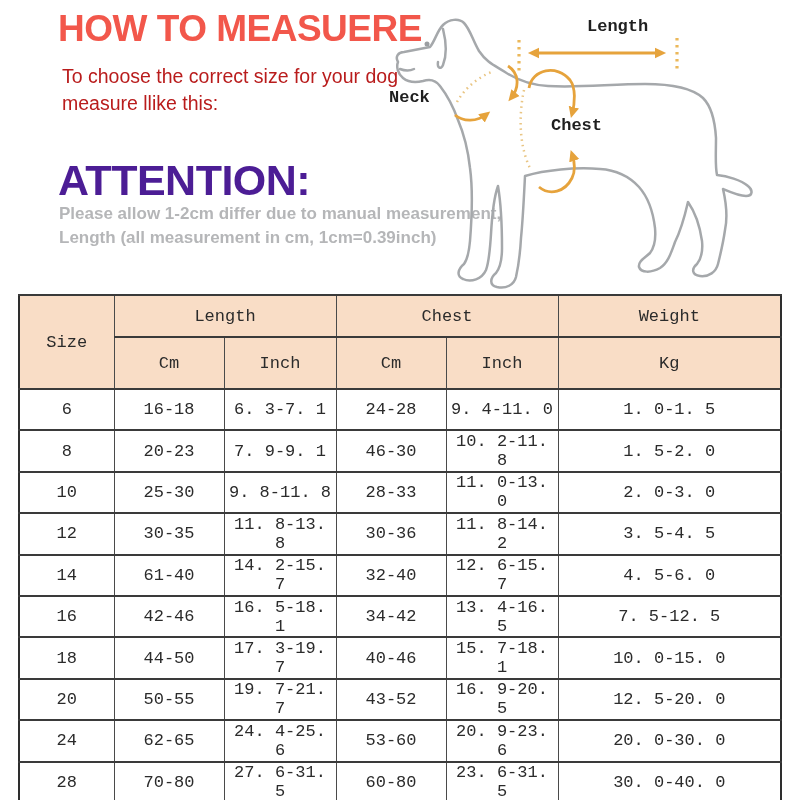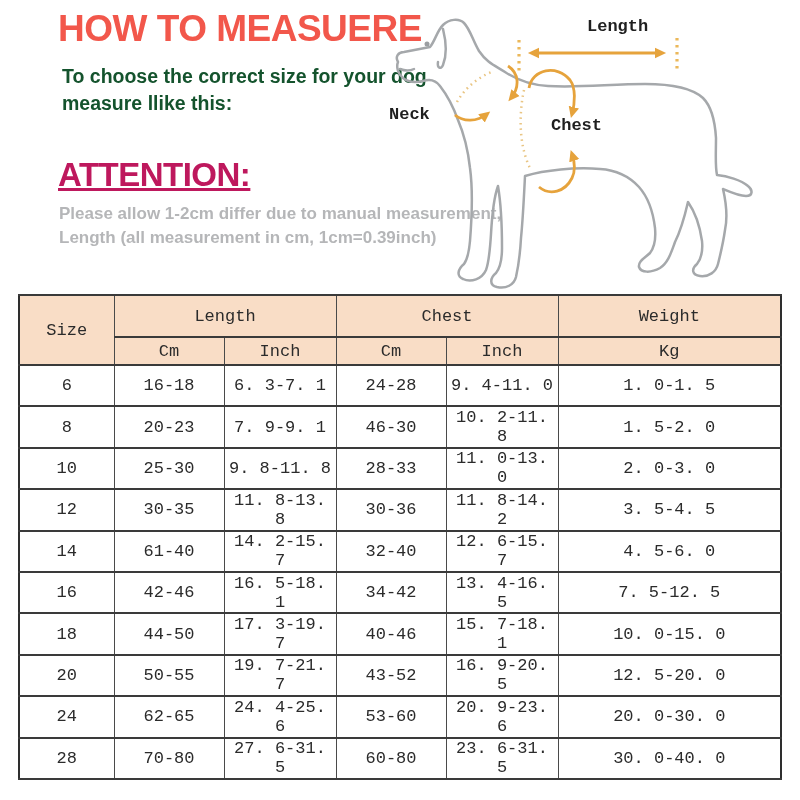--- a/index.html
+++ b/index.html
@@ -1,41 +1,41 @@
 <!DOCTYPE html>
 <html><head>
 <meta charset="utf-8">
 <style>
   html,body{margin:0;padding:0;background:#fff;}
   .canvas{position:relative;width:800px;height:800px;background:#ffffff;overflow:hidden;
           font-family:"Liberation Sans", sans-serif;}
   
   .main-title{position:absolute;left:58px;top:8px;font-size:37px;font-weight:bold;
               letter-spacing:-0.5px;color:#f2574b;text-align:center;}
-  .intro{position:absolute;left:62px;top:63px;font-size:19.5px;line-height:27px;color:#14532d;font-weight:bold;}
-  .attention-title{position:absolute;left:58px;top:156px;font-size:33px;font-weight:bold;
-                   letter-spacing:-0.5px;color:#be185d;text-decoration:underline;}
+  .intro{position:absolute;left:62px;top:63px;font-size:19.5px;line-height:27px;color:#b91c1c;}
+  .attention-title{position:absolute;left:58px;top:156px;font-size:43px;font-weight:bold;
+                   letter-spacing:-0.5px;color:#4c1d95;}
   .attention-body{position:absolute;left:59px;top:202px;font-size:17px;font-weight:bold;
                   line-height:24px;color:#b5b6b8;}
   
   .diagram-svg{position:absolute;left:0;top:0;}
   .diag-label{position:absolute;font-family:"Liberation Mono", monospace;font-weight:600;
               color:#1f1f1f;}
   .label-length{left:587px;top:17px;font-size:17px;}
-  .label-neck{left:389px;top:105px;font-size:17px;}
+  .label-neck{left:389px;top:88px;font-size:17px;}
   .label-chest{left:551px;top:116px;font-size:17px;}
   
   .size-table{position:absolute;left:18px;top:294px;border-collapse:collapse;
               font-family:"Liberation Mono", monospace;color:#2b2b2b;
               border:2px solid #2e2e2e;table-layout:fixed;}
   .size-table th,.size-table td{border:1px solid #4a4a4a;border-top:2px solid #3a3a3a;
               border-bottom:2px solid #3a3a3a;text-align:center;vertical-align:middle;
               font-weight:normal;font-size:17px;padding:0;}
   .size-table thead th{background:#f9ddc6;}
-  .hrow1{height:42px;} .hrow2{height:28px;}
+  .hrow1{height:42px;} .hrow2{height:52px;}
   .size-table tbody tr{height:41.4px;}
 </style>
 </head>
 <body>
 
 <div class="canvas">
 
   <div class="main-title">HOW TO MEASUERE</div>
   <div class="intro">
     <div>To choose the correct size for your dog</div>

